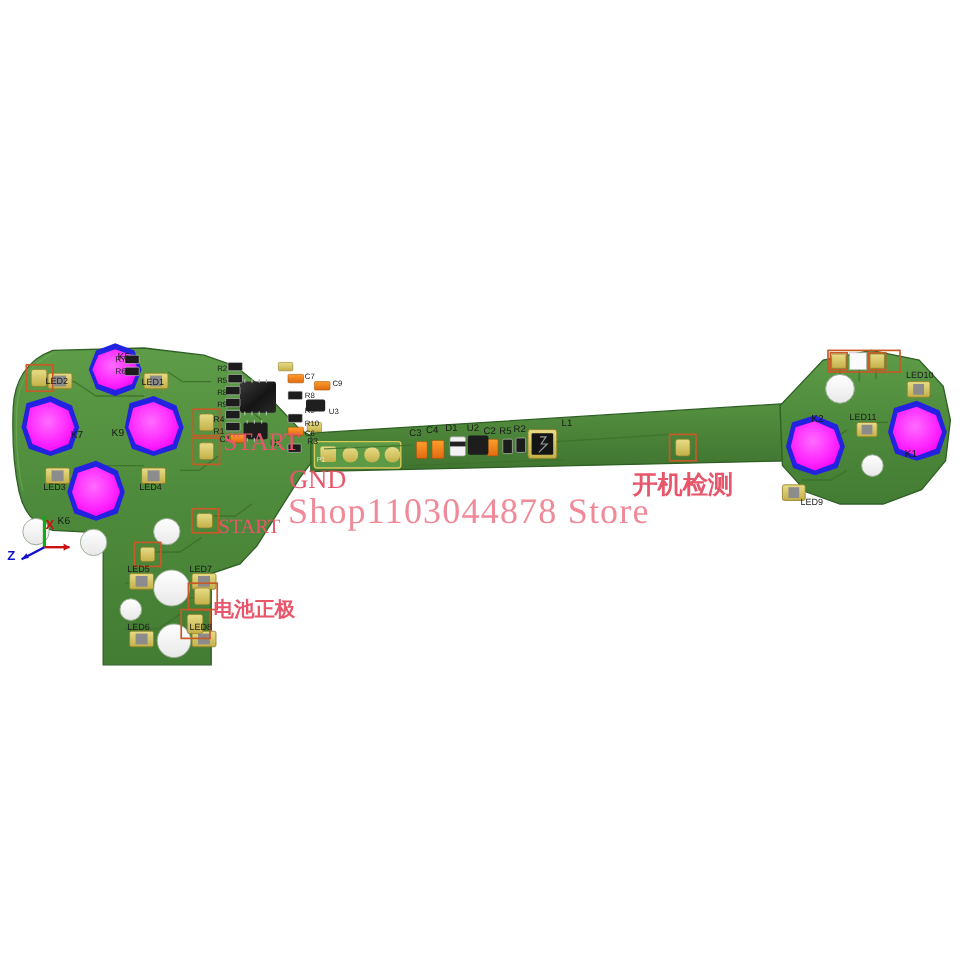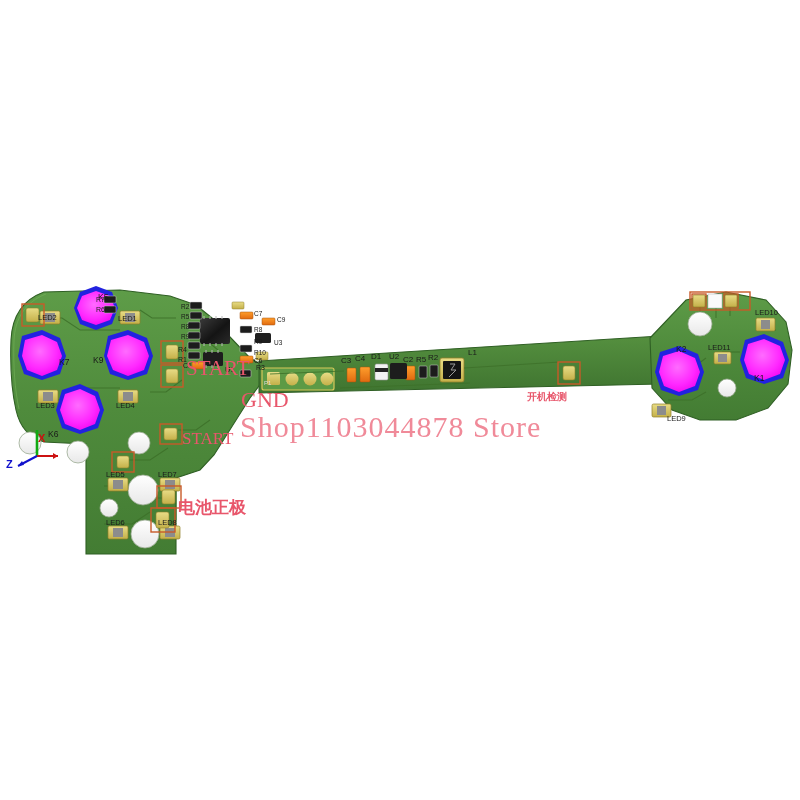--- a/index.html
+++ b/index.html
@@ -364,20 +364,20 @@
   </svg>
 
   <div class="ovl lbl-red" style="left:186px;top:356px;font-size:21px;">START</div>
 
   <div class="ovl lbl-red" style="left:241px;top:387px;font-size:22px;">GND</div>
 
   <div class="ovl lbl-red" style="left:182px;top:429px;font-size:17px;">START</div>
 
   <div class="ovl lbl-cn" style="left:178px;top:496px;font-size:17px;">电池正极</div>
 
-  <div class="ovl lbl-cn" style="left:527px;top:390px;font-size:10px;text-align:right;">开机检测</div>
+  <div class="ovl lbl-cn" style="left:527px;top:390px;font-size:21px;text-align:right;">开机检测</div>
 
   <div class="ovl watermark" style="left:240px;top:410px;">Shop1103044878 Store</div>
 
   <div class="ovl axis-t" style="left:38px;top:432px;color:#cc1111;">X</div>
   <div class="ovl axis-t" style="left:6px;top:458px;color:#1111cc;">Z</div>
 
 </div>
 
 </body></html>

